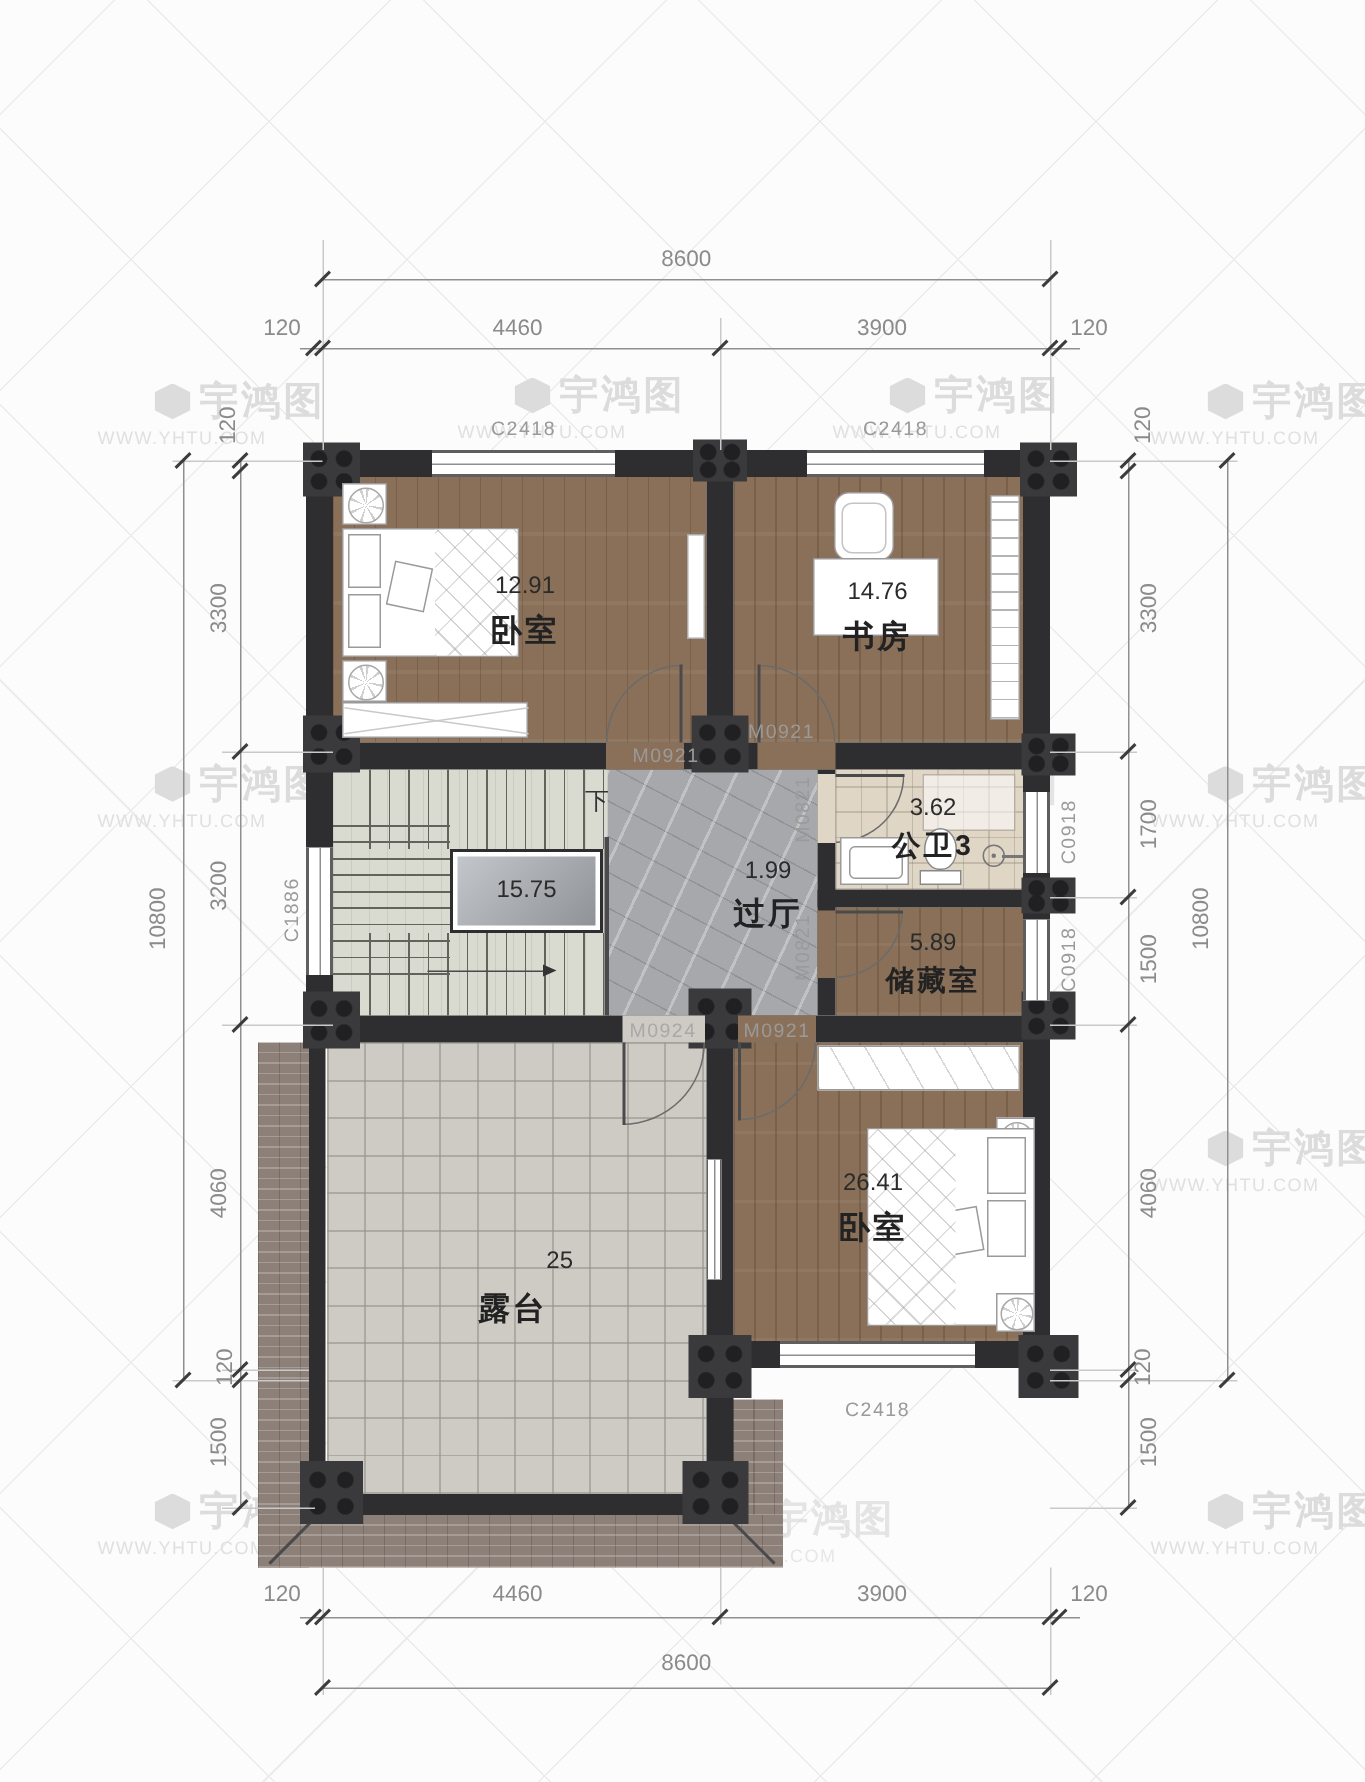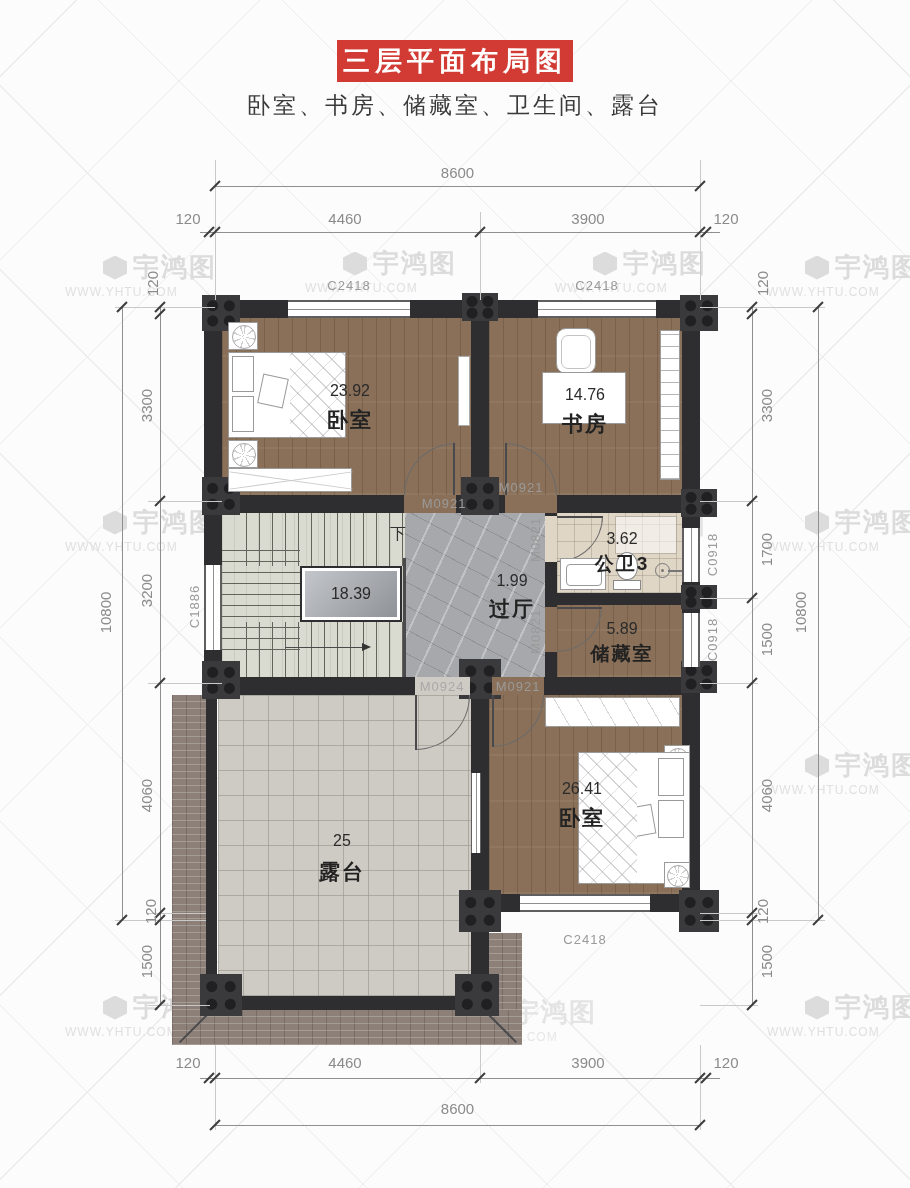--- a/index.html
+++ b/index.html
@@ -70,24 +70,20 @@
   .treads-h{position:absolute;background:repeating-linear-gradient(90deg,#63635c 0 1px,transparent 1px 13px);}
   .treads-v{position:absolute;background:repeating-linear-gradient(0deg,#63635c 0 1px,transparent 1px 11px);}
   .thinline{position:absolute;background:#4a4a4c;}
   .arrowhead{position:absolute;width:0;height:0;border-top:4px solid transparent;border-bottom:4px solid transparent;border-left:9px solid #333;}
 </style>
 </head>
 <body>
 
 <div class="page">
 
-  <div class="title-box">
-      <span>三层平面布局图</span>
-    </div>
-  <div class="subtitle">卧室、书房、储藏室、卫生间、露台</div>
 
   <div class="wm" style="left:65px;top:250px;">
       <div class="wm-row">
         <span class="wm-logo"></span>
         <span>宇鸿图</span>
       </div>
       <div class="wm-url">WWW.YHTU.COM</div>
     </div>
   <div class="wm" style="left:305px;top:246px;">
       <div class="wm-row">
@@ -255,21 +251,21 @@
   <div class="oplabel" style="left:486px;top:480px;width:70px;">M0921</div>
   <div class="oplabel rot" style="left:500px;top:532px;width:70px;">M0821</div>
   <div class="oplabel rot" style="left:500px;top:624px;width:70px;">M0821</div>
   <div class="oplabel" style="left:407px;top:679px;width:70px;color:#a8a8a8;z-index:5;">M0924</div>
   <div class="oplabel" style="left:483px;top:679px;width:70px;z-index:5;">M0921</div>
 
   <div class="treads-h" style="left:246px;top:513px;width:159px;height:53px;"></div>
   <div class="treads-h" style="left:246px;top:622px;width:159px;height:55px;"></div>
   <div class="treads-v" style="left:222px;top:540px;width:78px;height:110px;"></div>
   <div class="abs" style="left:300px;top:566px;width:102px;height:56px;background:#fff;border:2px solid #2e2e30;box-sizing:border-box;padding:3px;">
-    <div style="width:100%;height:100%;background:linear-gradient(135deg,#c3c6ca 0%,#8f9296 100%);display:flex;align-items:center;justify-content:center;color:#2b2b2b;font-size:16px;">18.39</div>
+    <div style="width:100%;height:100%;background:linear-gradient(135deg,#c3c6ca 0%,#8f9296 100%);display:flex;align-items:center;justify-content:center;color:#2b2b2b;font-size:16px;">15.75</div>
   </div>
   <div class="rarea" style="left:378px;top:524px;width:40px;font-size:16px;color:#333;">下</div>
   <div class="thinline" style="left:285px;top:647px;width:78px;height:1px;"></div>
   <div class="arrowhead" style="left:362px;top:643px;"></div>
 
   <div class="furn" style="left:228px;top:322px;width:30px;height:28px;"></div>
   <div class="fan" style="left:232px;top:325px;width:22px;height:22px;"></div>
   <div class="furn" style="left:228px;top:352px;width:118px;height:86px;"></div>
   <div class="furn" style="left:232px;top:356px;width:22px;height:36px;"></div>
   <div class="furn" style="left:232px;top:396px;width:22px;height:36px;"></div>
@@ -304,33 +300,33 @@
   <div class="furn" style="left:664px;top:745px;width:26px;height:26px;"></div>
   <div class="fan" style="left:667px;top:748px;width:20px;height:20px;"></div>
   <div class="furn" style="left:578px;top:752px;width:112px;height:132px;"></div>
   <div class="furn" style="left:658px;top:758px;width:26px;height:38px;"></div>
   <div class="furn" style="left:658px;top:800px;width:26px;height:38px;"></div>
   <div class="furn" style="left:626px;top:806px;width:28px;height:30px;transform:rotate(-10deg);"></div>
   <div class="furn hatch" style="left:579px;top:753px;width:58px;height:130px;border:none;"></div>
   <div class="furn" style="left:664px;top:862px;width:26px;height:26px;"></div>
   <div class="fan" style="left:667px;top:865px;width:20px;height:20px;"></div>
 
-  <div class="rarea" style="left:310px;top:382px;width:80px;">23.92</div>
+  <div class="rarea" style="left:310px;top:382px;width:80px;">12.91</div>
   <div class="rname" style="left:310px;top:406px;width:80px;">卧室</div>
   <div class="rarea" style="left:545px;top:386px;width:80px;">14.76</div>
   <div class="rname" style="left:545px;top:410px;width:80px;">书房</div>
   <div class="rarea" style="left:472px;top:572px;width:80px;">1.99</div>
   <div class="rname" style="left:472px;top:595px;width:80px;">过厅</div>
   <div class="rarea" style="left:582px;top:530px;width:80px;">3.62</div>
   <div class="rname" style="left:582px;top:551px;width:80px;font-size:19px;">公卫3</div>
   <div class="rarea" style="left:582px;top:620px;width:80px;">5.89</div>
   <div class="rname" style="left:572px;top:641px;width:100px;font-size:19px;">储藏室</div>
   <div class="rarea" style="left:542px;top:780px;width:80px;">26.41</div>
   <div class="rname" style="left:542px;top:804px;width:80px;">卧室</div>
-  <div class="rarea" style="left:302px;top:832px;width:80px;">25</div>
+  <div class="rarea" style="left:302px;top:832px;width:80px;text-align:right;">25</div>
   <div class="rname" style="left:302px;top:858px;width:80px;">露台</div>
 
   <div class="ext" style="left:215px;top:160px;width:1px;height:140px;"></div>
   <div class="ext" style="left:480px;top:212px;width:1px;height:88px;"></div>
   <div class="ext" style="left:700px;top:160px;width:1px;height:140px;"></div>
   <div class="dline" style="left:215px;top:186px;width:485px;height:1px;"></div>
   <div class="tick" style="left:208px;top:185px;"></div>
   <div class="tick" style="left:693px;top:185px;"></div>
   <div class="dim" style="left:415px;top:164px;width:85px;">8600</div>
   <div class="dline" style="left:200px;top:232px;width:520px;height:1px;"></div>

